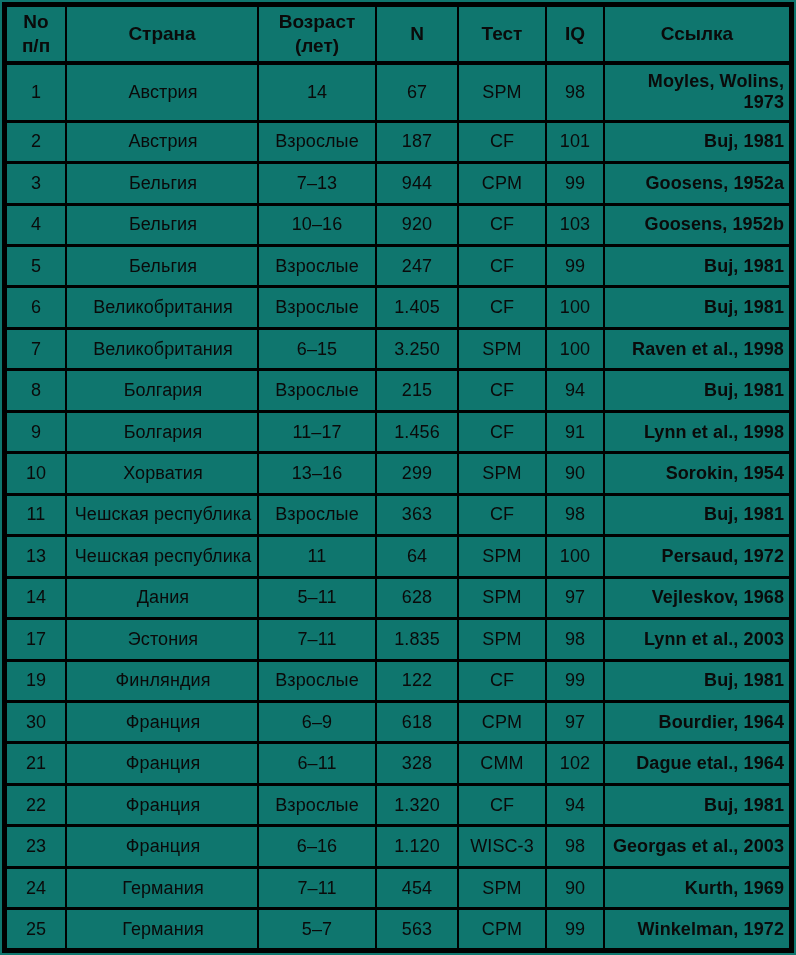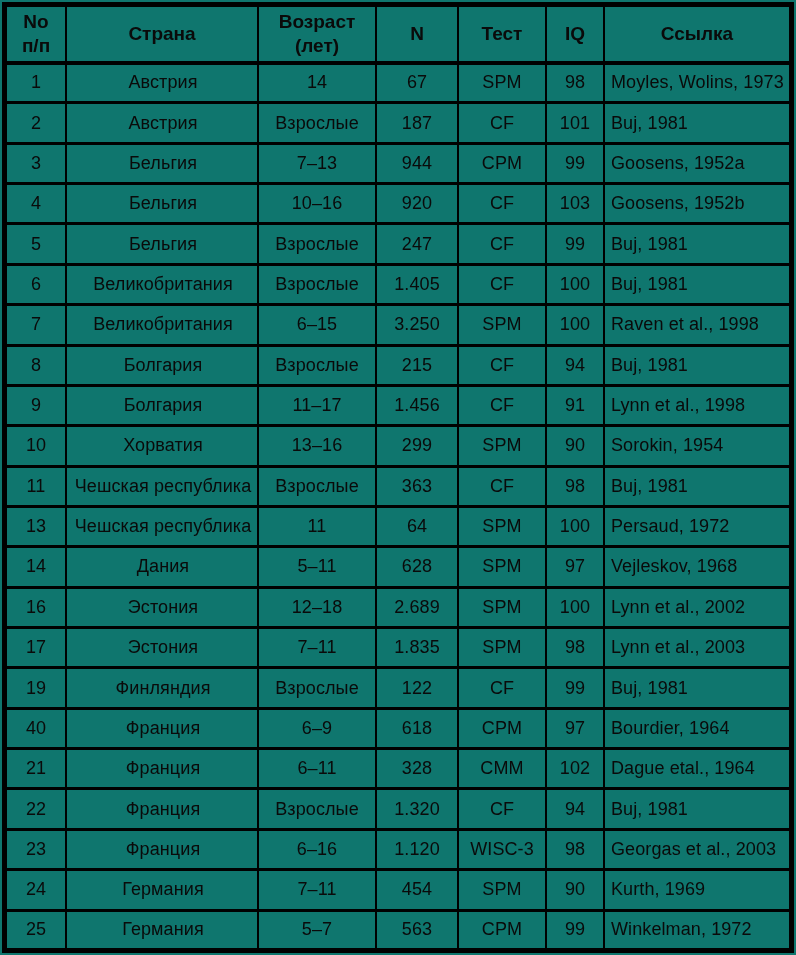--- a/index.html
+++ b/index.html
@@ -55,21 +55,21 @@
   
   th:nth-child(1), td:nth-child(1) { width: 54px; }
   th:nth-child(2), td:nth-child(2) { width: 186px; }
   th:nth-child(3), td:nth-child(3) { width: 112px; }
   th:nth-child(4), td:nth-child(4) { width: 76px; }
   th:nth-child(5), td:nth-child(5) { width: 82px; }
   th:nth-child(6), td:nth-child(6) { width: 52px; text-align: center; }
   th:nth-child(7), td:nth-child(7) { width: auto; }
   
   tbody td:nth-child(2) { text-align: center; padding-left: 7px; }
-  tbody td:nth-child(7) { text-align: left; padding-left: 6px; }
+  tbody td:nth-child(7) { text-align: right; padding-left: 6px; font-weight: bold; }
 </style>
 </head>
 <body>
 
 <div class="page">
   <table class="iq-table">
     <thead>
       <tr>
           <th>No
 п/п</th>
@@ -194,48 +194,39 @@
         <tr>
           <td>14</td>
           <td>Дания</td>
           <td>5–11</td>
           <td>628</td>
           <td>SPM</td>
           <td>97</td>
           <td>Vejleskov, 1968</td>
         </tr>
         <tr>
-          <td>16</td>
-          <td>Эстония</td>
-          <td>12–18</td>
-          <td>2.689</td>
-          <td>SPM</td>
-          <td>100</td>
-          <td>Lynn et al., 2002</td>
-        </tr>
-        <tr>
           <td>17</td>
           <td>Эстония</td>
           <td>7–11</td>
           <td>1.835</td>
           <td>SPM</td>
           <td>98</td>
           <td>Lynn et al., 2003</td>
         </tr>
         <tr>
           <td>19</td>
           <td>Финляндия</td>
           <td>Взрослые</td>
           <td>122</td>
           <td>CF</td>
           <td>99</td>
           <td>Buj, 1981</td>
         </tr>
         <tr>
-          <td>40</td>
+          <td>30</td>
           <td>Франция</td>
           <td>6–9</td>
           <td>618</td>
           <td>CPM</td>
           <td>97</td>
           <td>Bourdier, 1964</td>
         </tr>
         <tr>
           <td>21</td>
           <td>Франция</td>

